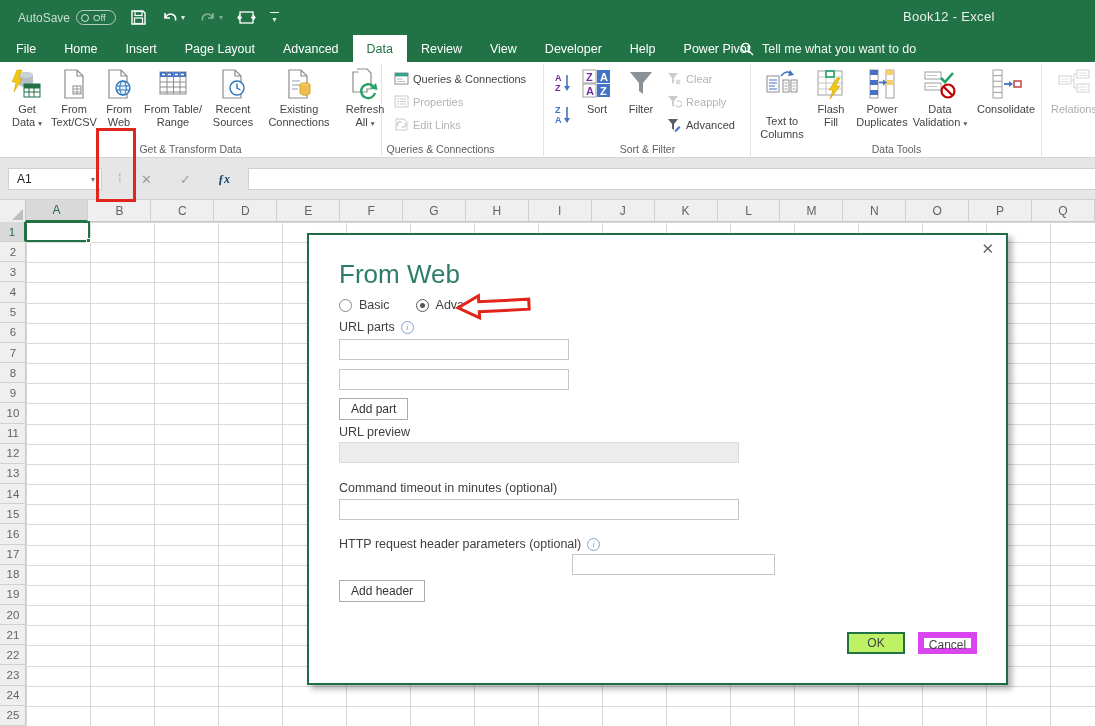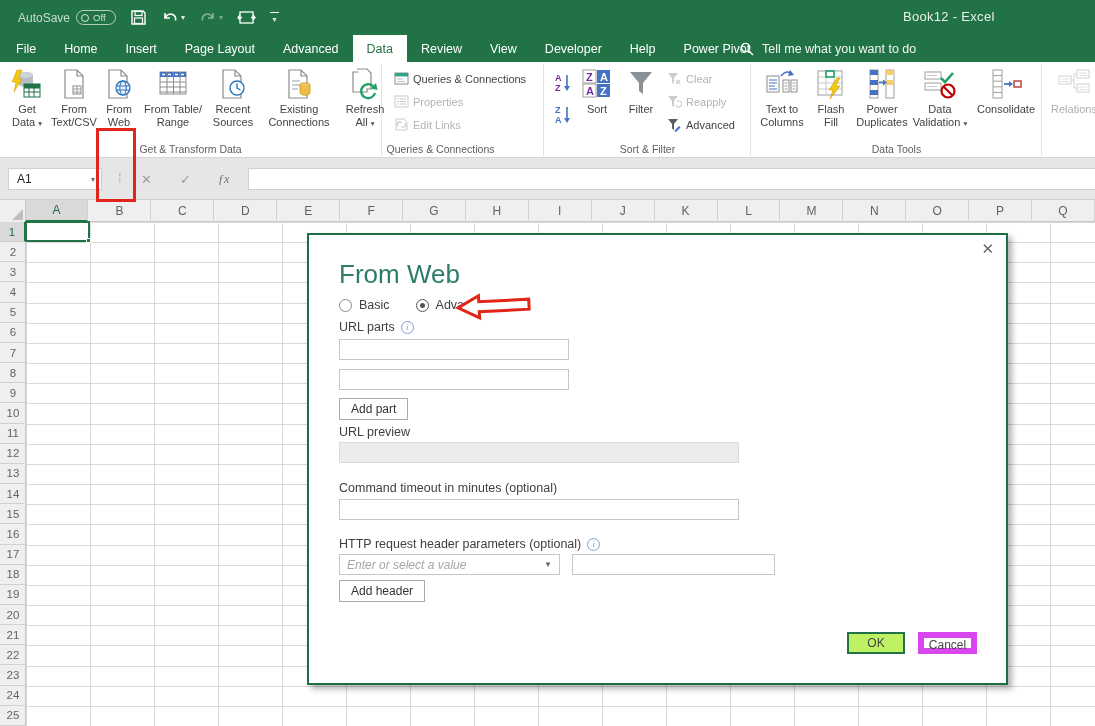--- a/index.html
+++ b/index.html
@@ -39,21 +39,21 @@
 
   
   #redbox { position:absolute; left:96px; top:66px; width:40px; height:74px; border:3px solid #E1251B; z-index:60; }
 
   
   #fbar { position:absolute; left:0; top:158px; width:1095px; height:42px; background:#E6E6E6; border-bottom:1px solid #CFCFCF; }
   #namebox { position:absolute; left:8px; top:10px; width:94px; height:22px; background:#fff; border:1px solid #D0D0D0; display:flex; align-items:center; font-size:12px; color:#222; padding-left:8px; }
   #namebox .nb-caret { margin-left:auto; padding-right:6px; color:#707070; font-size:8px; }
   .fb-dots { position:absolute; left:118px; top:12px; color:#A9A9A9; font-size:13px; letter-spacing:0; }
   .fb-btn { position:absolute; top:10px; height:22px; display:flex; align-items:center; color:#9B9B9B; font-size:13px; }
-  #fx { font-style:italic; color:#737373; font-family:"Liberation Serif",serif; font-size:12px; }
+  #fx { font-style:italic; color:#0c4a6e; font-family:"Liberation Serif",serif; font-size:12px;font-weight:bold; }
   #finput { position:absolute; left:248px; top:10px; width:847px; height:22px; background:#fff; border:1px solid #D0D0D0; border-right:none; }
 
   
   #colheads { position:absolute; left:0; top:200px; width:1095px; height:22px; background:#EFEFEF; border-bottom:1px solid #C8C8C8; display:flex; }
   #corner { width:26px; height:22px; border-right:1px solid #C8C8C8; position:relative; background:#EFEFEF; }
   #corner .tri { position:absolute; right:2px; bottom:2px; width:0; height:0; border-left:11px solid transparent; border-bottom:11px solid #BFBFBF; }
   .colh { width:64px; height:22px; border-right:1px solid #D0D0D0; display:flex; align-items:center; justify-content:center; font-size:12px; color:#5F6368; }
   .colh.sel { background:#D9D9D9; color:#1E6C43; border-bottom:2px solid #217346; }
   #gridarea { position:absolute; left:0; top:222px; width:1095px; height:504px; background:#fff; }
   #rowheads { position:absolute; left:0; top:0; width:26px; height:504px; background:#EFEFEF; border-right:1px solid #C8C8C8; }
@@ -312,21 +312,21 @@
       <svg width="15" height="14" viewBox="0 0 15 14">
           <polygon points="1,1 11,1 7,6 7,12 5,10.5 5,6" fill="#5A5F63"></polygon>
           <path d="M8 12 l4-4 1.5 1.5 -4 4 -2 .5 z" fill="#4472C4"></path>
         </svg>
       <span>Advanced</span>
     </div>
     <div class="grp-label">Sort &amp; Filter</div>
   </div>
 
   <div class="rgroup" style="left:752px; width:290px;">
-    <div class="bigbtn" style="left:6px; width:48px;">
+    <div class="bigbtn" style="left:6px; width:48px;gap:12px;">
       <svg width="34" height="32" viewBox="0 0 34 32">
         <rect x="2" y="8" width="12" height="16" fill="#fff" stroke="#8C8C8C"></rect>
           <path d="M4 12 h8 M4 15 h8 M4 18 h6 M4 21 h8" stroke="#4472C4" stroke-width="1.2"></path>
         <path d="M16 8 c4-5 8-5 11-2" fill="none" stroke="#4472C4" stroke-width="1.6"></path>
           <polygon points="25,2 29,7 23,8" fill="#4472C4"></polygon>
         <rect x="18" y="12" width="6" height="12" fill="#fff" stroke="#8C8C8C"></rect>
           <rect x="26" y="12" width="6" height="12" fill="#fff" stroke="#8C8C8C"></rect>
           <path d="M19.5 15 h3 M19.5 18 h3 M19.5 21 h3 M27.5 15 h3 M27.5 18 h3 M27.5 21 h3" stroke="#9E9E9E"></path>
       </svg>
       <span class="blabel"><span>Text to</span><br><span>Columns</span></span>
@@ -499,22 +499,18 @@
 
   <div class="dlg-label" style="top:246px;">
       <span>Command timeout in minutes (optional)</span>
     </div>
   <input class="dlg-input" style="top: 264px; width: 400px;">
 
   <div class="dlg-label" style="top:302px;">
     <span>HTTP request header parameters (optional)</span>
       <span class="info-i">i</span>
   </div>
-  <div class="combo" style="top:319px;">
-    <input placeholder="Enter or select a value" style="">
-    <span class="cd">▼</span>
-  </div>
   <input class="dlg-input" style="left: 263px; top: 319px; width: 203px;">
   <button class="dlg-btn" style="left:30px; top:345px;">Add header</button>
 
   <button id="ok-btn">OK</button>
   <button id="cancel-btn">Cancel</button>
 </div>
 
 </body></html>

